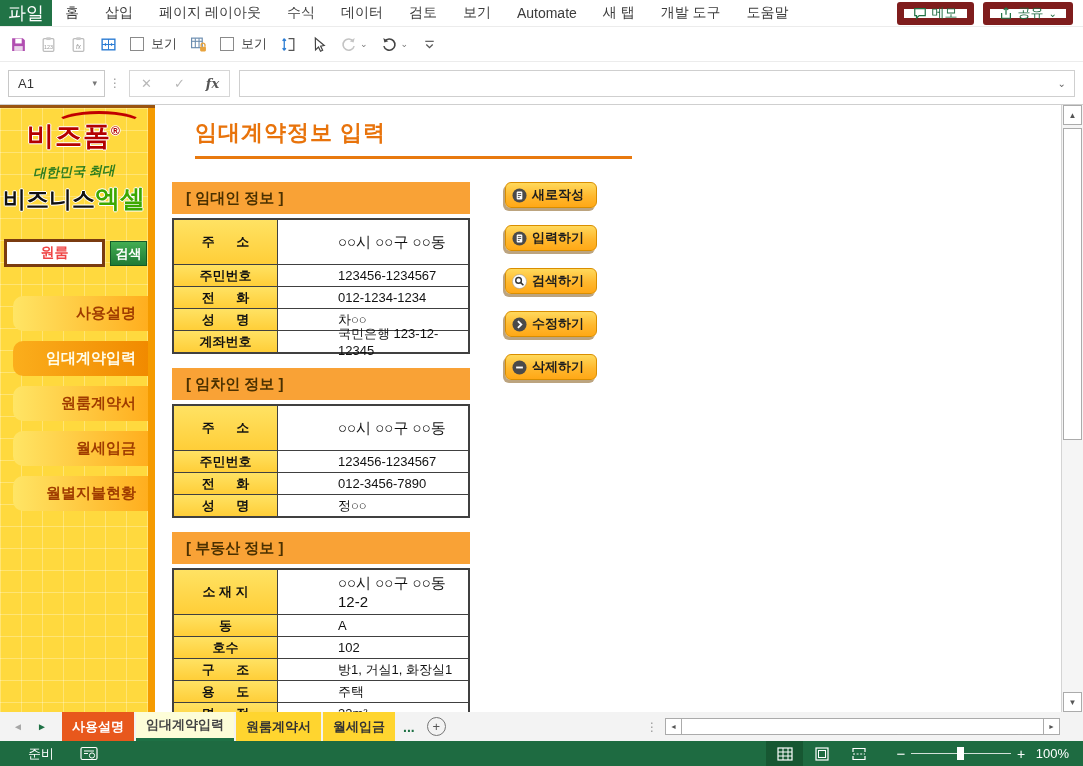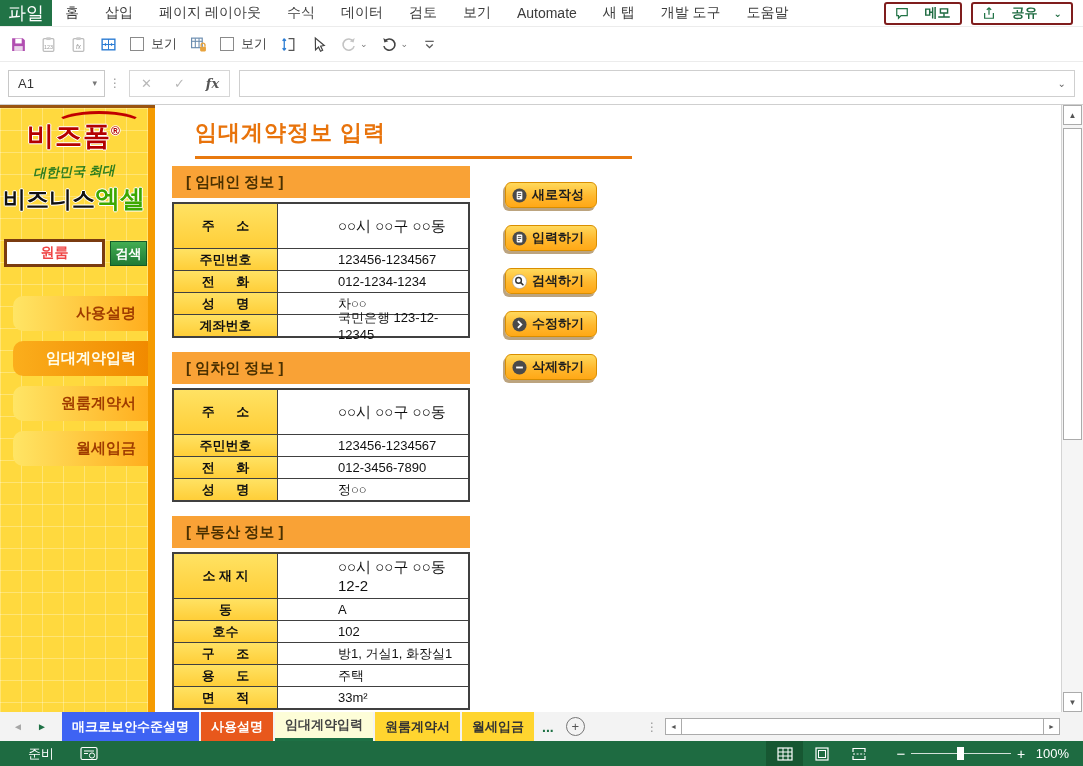--- a/index.html
+++ b/index.html
@@ -8,22 +8,22 @@
     position:relative; width:1083px; height:766px; overflow:hidden;
     background:#fff; font-family:"Liberation Sans","DejaVu Sans",sans-serif;
     -webkit-font-smoothing:antialiased;
   }
   
   .menubar { height:27px; display:flex; align-items:stretch; background:#fff; border-bottom:1px solid #ececec; }
   .file-tab { width:52px; background:#217346; color:#fff; font-size:18px; display:flex; align-items:center; justify-content:center; }
   .menu-tabs { display:flex; align-items:stretch; }
   .menu-item { padding:0 13px; font-size:14px; color:#3b3b3b; display:flex; align-items:center; cursor:default; }
   .menubar-right { margin-left:auto; display:flex; align-items:center; gap:9px; padding-right:10px; }
-  .pill { height:23px; border:2px solid #7f1d1d; border-radius:3px; background:#fff; color:#1e6b41;
-          font-size:13px; font-weight:bold; display:flex; align-items:center; gap:16px; padding:0 9px; }
+  .pill { height:23px; border:7px solid #7f1d1d; border-radius:3px; background:#fff; color:#1e6b41;
+          font-size:13px; font-weight:normal; display:flex; align-items:center; gap:5px; padding:0 9px; }
   .pill svg { display:block; }
   .pill .chev { font-size:10px; color:#1e6b41; }
   
   .toolbar { height:35px; display:flex; align-items:center; padding-left:10px; gap:13px; background:#fff; border-bottom:1px solid #ececec; }
   .tb-ic { width:17px; height:17px; display:flex; align-items:center; justify-content:center; }
   .tb-ic svg { width:17px; height:17px; display:block; }
   .tb-group { display:flex; align-items:center; gap:2px; }
   .tb-chev { font-size:9px; color:#777; margin-left:1px; }
   .checkbox { width:14px; height:14px; border:1px solid #8a8a8a; background:#fff; }
   .cb-label { font-size:13px; color:#444; margin-left:5px; }
@@ -66,21 +66,21 @@
   .side-menu { position:absolute; top:188px; left:0; width:148px; }
   .side-btn { margin:0 0 10px 13px; width:135px; height:35px; border-radius:10px 0 0 10px;
               background:linear-gradient(90deg,#ffe565,#ffae1e);
               display:flex; align-items:center; justify-content:flex-end; padding-right:12px;
               font-size:15px; font-weight:bold; color:#a03c00; }
   .side-btn.active { background:linear-gradient(90deg,#fbae1c,#f18a00); color:#fffdeb; }
   
   .content { position:relative; flex:1; height:100%; background:#fff; border-right:1px solid #d4d4d4; overflow:hidden; }
   .page-title { position:absolute; left:40px; top:13px; font-size:22px; font-weight:bold; color:#e8730b; letter-spacing:1px; }
   .title-rule { position:absolute; left:40px; top:51px; width:437px; height:3px; background:#e8790f; }
-  .sections { position:absolute; left:17px; top:61px; width:298px; }
+  .sections { position:absolute; left:17px; top:77px; width:298px; }
   .info-section { margin-bottom:14px; }
   .sec-header { height:32px; line-height:32px; background:#f9a236; padding-left:14px;
                 font-size:15px; font-weight:bold; color:#4a3000; margin-bottom:4px; }
   .sec-table { border:2px solid #404040; background:#fff; }
   .irow { display:flex; height:22px; border-top:1px solid #404040; }
   .irow:first-child { border-top:none; }
   .irow.tall { height:44px; }
   .ilbl { width:104px; border-right:1px solid #404040; background:linear-gradient(180deg,#ffe263,#ffce38);
           font-size:13px; font-weight:bold; color:#111; display:flex; align-items:center; justify-content:center; white-space:pre; }
   .ival { flex:1; display:flex; align-items:center; padding-left:12px; font-size:13px; color:#111;margin-left:48px; }
@@ -286,20 +286,21 @@
           <span>비즈니스</span><span class="xl">엑셀</span>
         </div>
       </div>
       <div class="side-search">원룸</div>
       <div class="side-search-btn">검색</div>
       <div class="side-menu">
           <div class="side-btn">사용설명</div>
           <div class="side-btn active">임대계약입력</div>
           <div class="side-btn">원룸계약서</div>
           <div class="side-btn">월세입금</div>
+          <div class="side-btn">월별지불현황</div>
         </div>
       <div class="side-strip"></div>
     </div>
 
     <div class="content">
       <div class="page-title">임대계약정보 입력</div>
       <div class="title-rule"></div>
       <div class="sections">
           <div class="info-section">
             <div class="sec-header">[ 임대인 정보 ]</div>
@@ -437,21 +438,20 @@
       <div class="vs-btn vs-up">▲</div>
       <div class="vs-thumb"></div>
       <div class="vs-btn vs-down">▼</div>
     </div>
   </div>
 
   <div class="sheetbar">
     <span class="nav-arrow nav-prev">◄</span>
     <span class="nav-arrow nav-next">►</span>
     <div class="stabs">
-        <div class="stab blue">매크로보안수준설명</div>
         <div class="stab orange">사용설명</div>
         <div class="stab active">임대계약입력</div>
         <div class="stab yellow">원룸계약서</div>
         <div class="stab yellow">월세입금</div>
       </div>
     <span class="stab-more">...</span>
     <span class="add-sheet">+</span>
     <div class="sb-dots">⋮</div>
     <div class="hscroll">
       <span class="hs-btn">◄</span>

